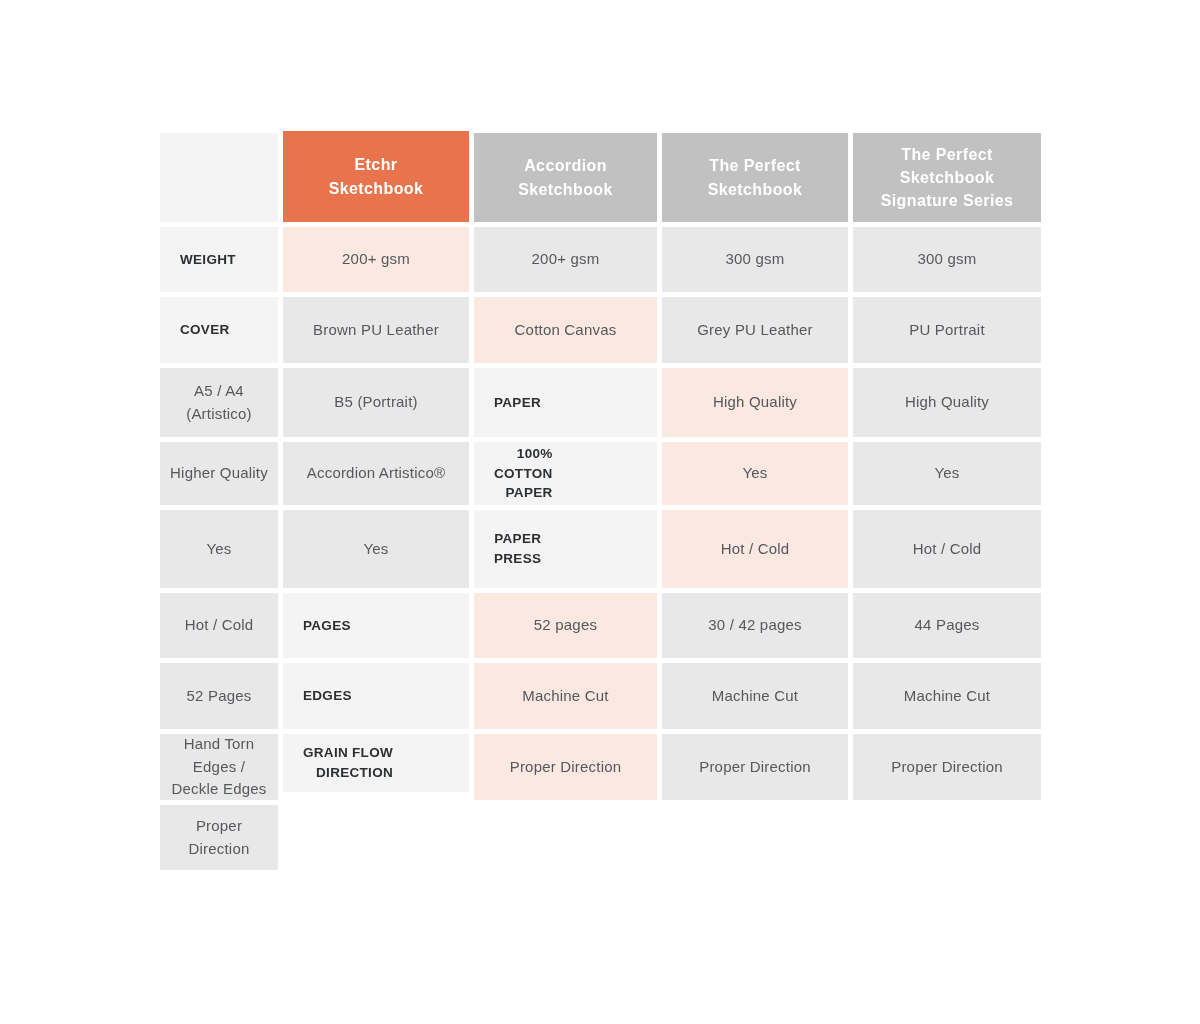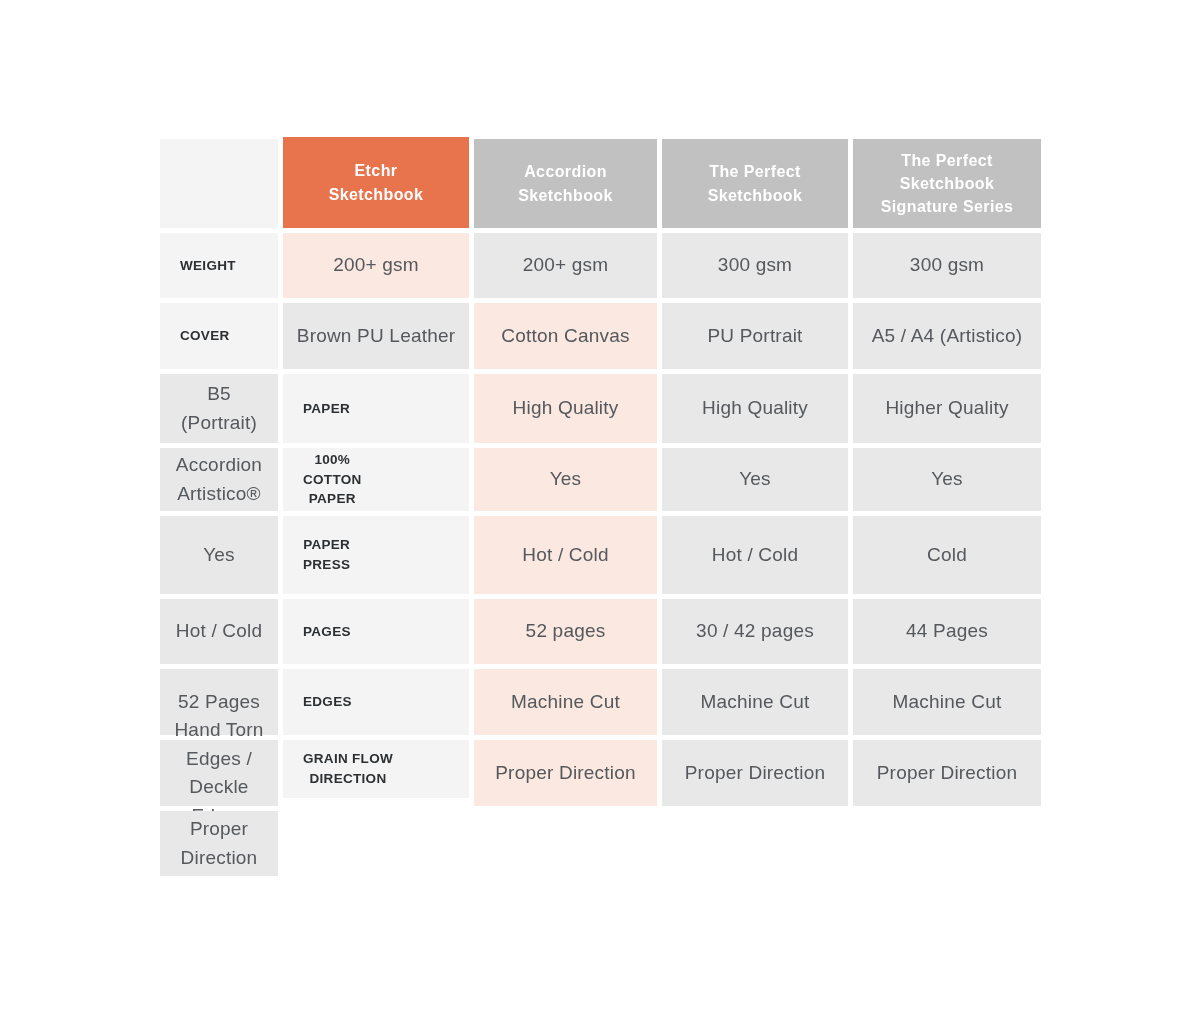--- a/index.html
+++ b/index.html
@@ -16,21 +16,21 @@
   * { margin: 0; padding: 0; box-sizing: border-box; }
   html, body {
     width: 1200px; height: 1024px;
     background: var(--page-bg);
     font-family: "Liberation Sans", "DejaVu Sans", sans-serif;
     overflow: hidden;
     position: relative;
   }
   .table {
     position: absolute;
-    left: 160px; top: 139px;
+    left: 160px; top: 133px;
     display: grid;
     grid-template-columns: 118px 186px 183px 186px 188px;
     grid-template-rows: 89px 65px 66px 69px 63px 78px 65px 66px 66px 65px;
     gap: 5px;
   }
   .cell {
     display: flex;
     align-items: center;
     justify-content: center;
     text-align: center;
@@ -50,35 +50,35 @@
   }
   .header.featured {
     background: var(--featured-header);
     position: relative;
     top: -2px;
     height: calc(100% + 2px);
   }
   .data {
     background: var(--cell-bg);
     color: var(--cell-text);
-    font-size: 19px;
+    font-size: 15px;
     line-height: 1.5;
     letter-spacing: 0.2px;
     padding: 0 8px;
   }
   .data.featured { background: var(--featured-cell); }
   .label {
     background: var(--label-bg);
     color: var(--label-text);
     font-weight: 700;
     font-size: 13.5px;
     letter-spacing: 0.3px;
     line-height: 1.45;
     justify-content: flex-start;
-    text-align: center;
+    text-align: right;
     padding: 0 8px 0 20px;
   }
   .label.last {
     align-self: start;
     height: calc(100% - 8px);
   }
 </style>
 </head>
 <body>
 
@@ -97,20 +97,21 @@
 
   <div class="cell label">WEIGHT</div>
   <div class="cell data featured">200+ gsm</div>
   <div class="cell data">200+ gsm</div>
   <div class="cell data">300 gsm</div>
   <div class="cell data">300 gsm</div>
 
   <div class="cell label">COVER</div>
   <div class="cell data">Brown PU Leather</div>
   <div class="cell data featured">Cotton Canvas</div>
+  <div class="cell data">Grey PU Leather</div>
   <div class="cell data">PU Portrait</div>
 
   <div class="cell data">A5 / A4 (Artistico)</div>
   <div class="cell data">B5 (Portrait)</div>
 
   <div class="cell label">PAPER</div>
   <div class="cell data featured">High Quality</div>
   <div class="cell data">High Quality</div>
   <div class="cell data">Higher Quality</div>
   <div class="cell data">Accordion Artistico®</div>
@@ -120,21 +121,20 @@
 PAPER</div>
   <div class="cell data featured">Yes</div>
   <div class="cell data">Yes</div>
   <div class="cell data">Yes</div>
   <div class="cell data">Yes</div>
 
   <div class="cell label">PAPER
 PRESS</div>
   <div class="cell data featured">Hot / Cold</div>
   <div class="cell data">Hot / Cold</div>
-  <div class="cell data">Cold</div>
   <div class="cell data">Hot / Cold</div>
 
   <div class="cell label">PAGES</div>
   <div class="cell data featured">52 pages</div>
   <div class="cell data">30 / 42 pages</div>
   <div class="cell data">44 Pages</div>
   <div class="cell data">52 Pages</div>
 
   <div class="cell label">EDGES</div>
   <div class="cell data featured">Machine Cut</div>

